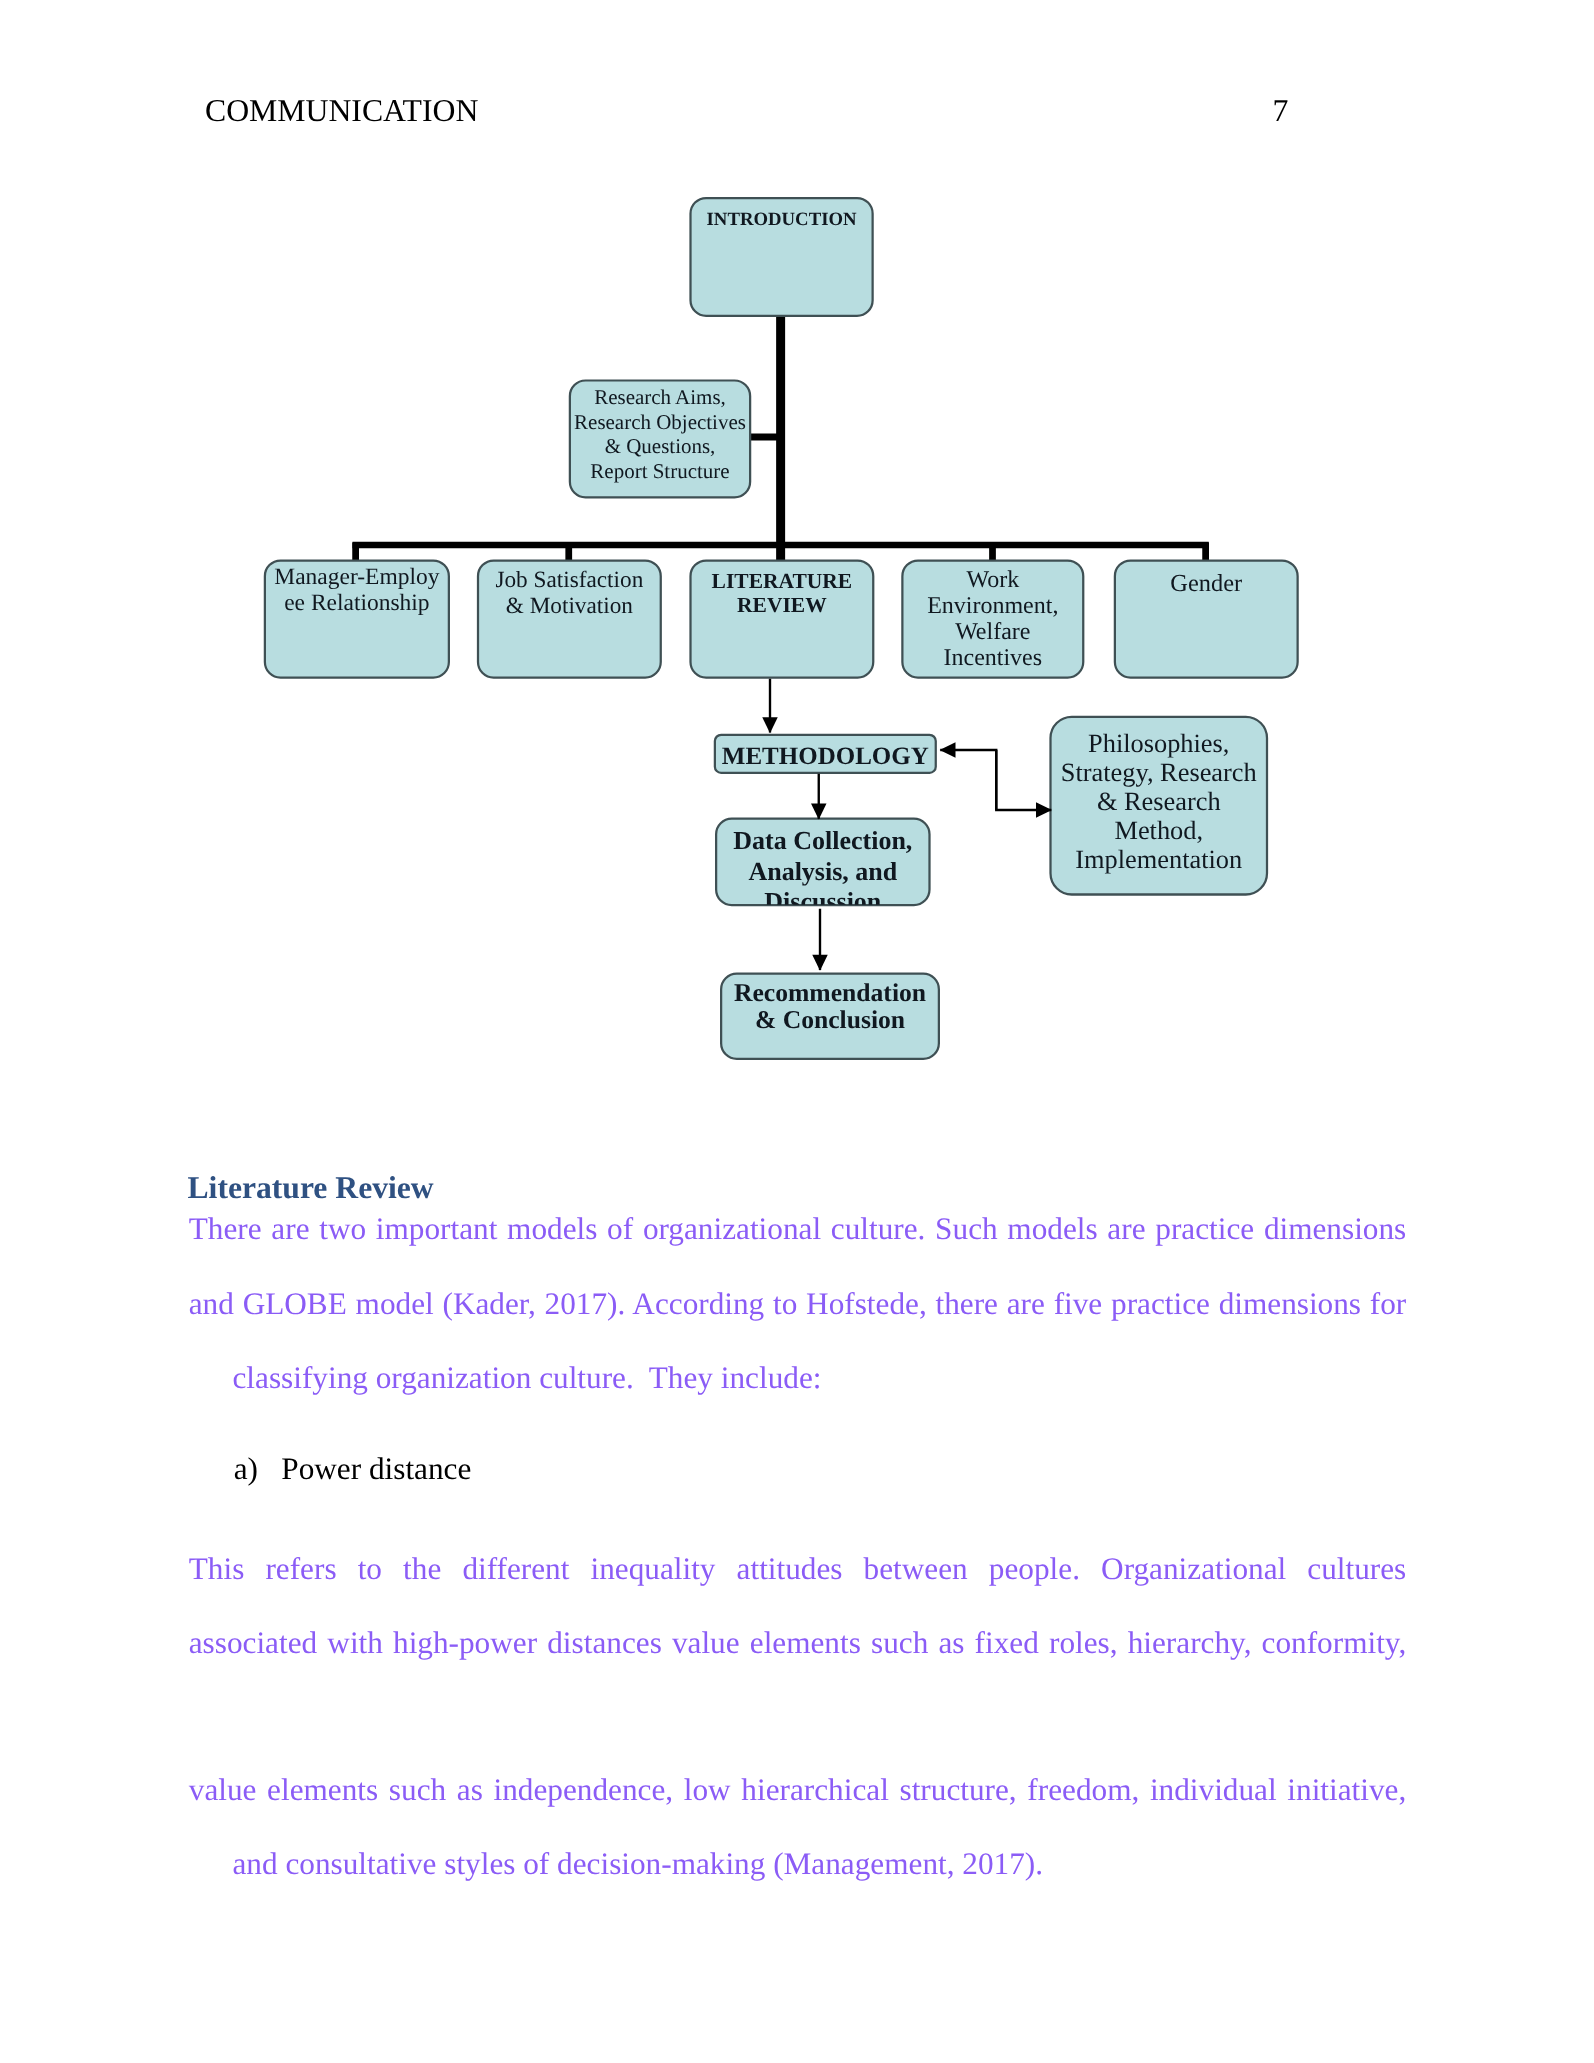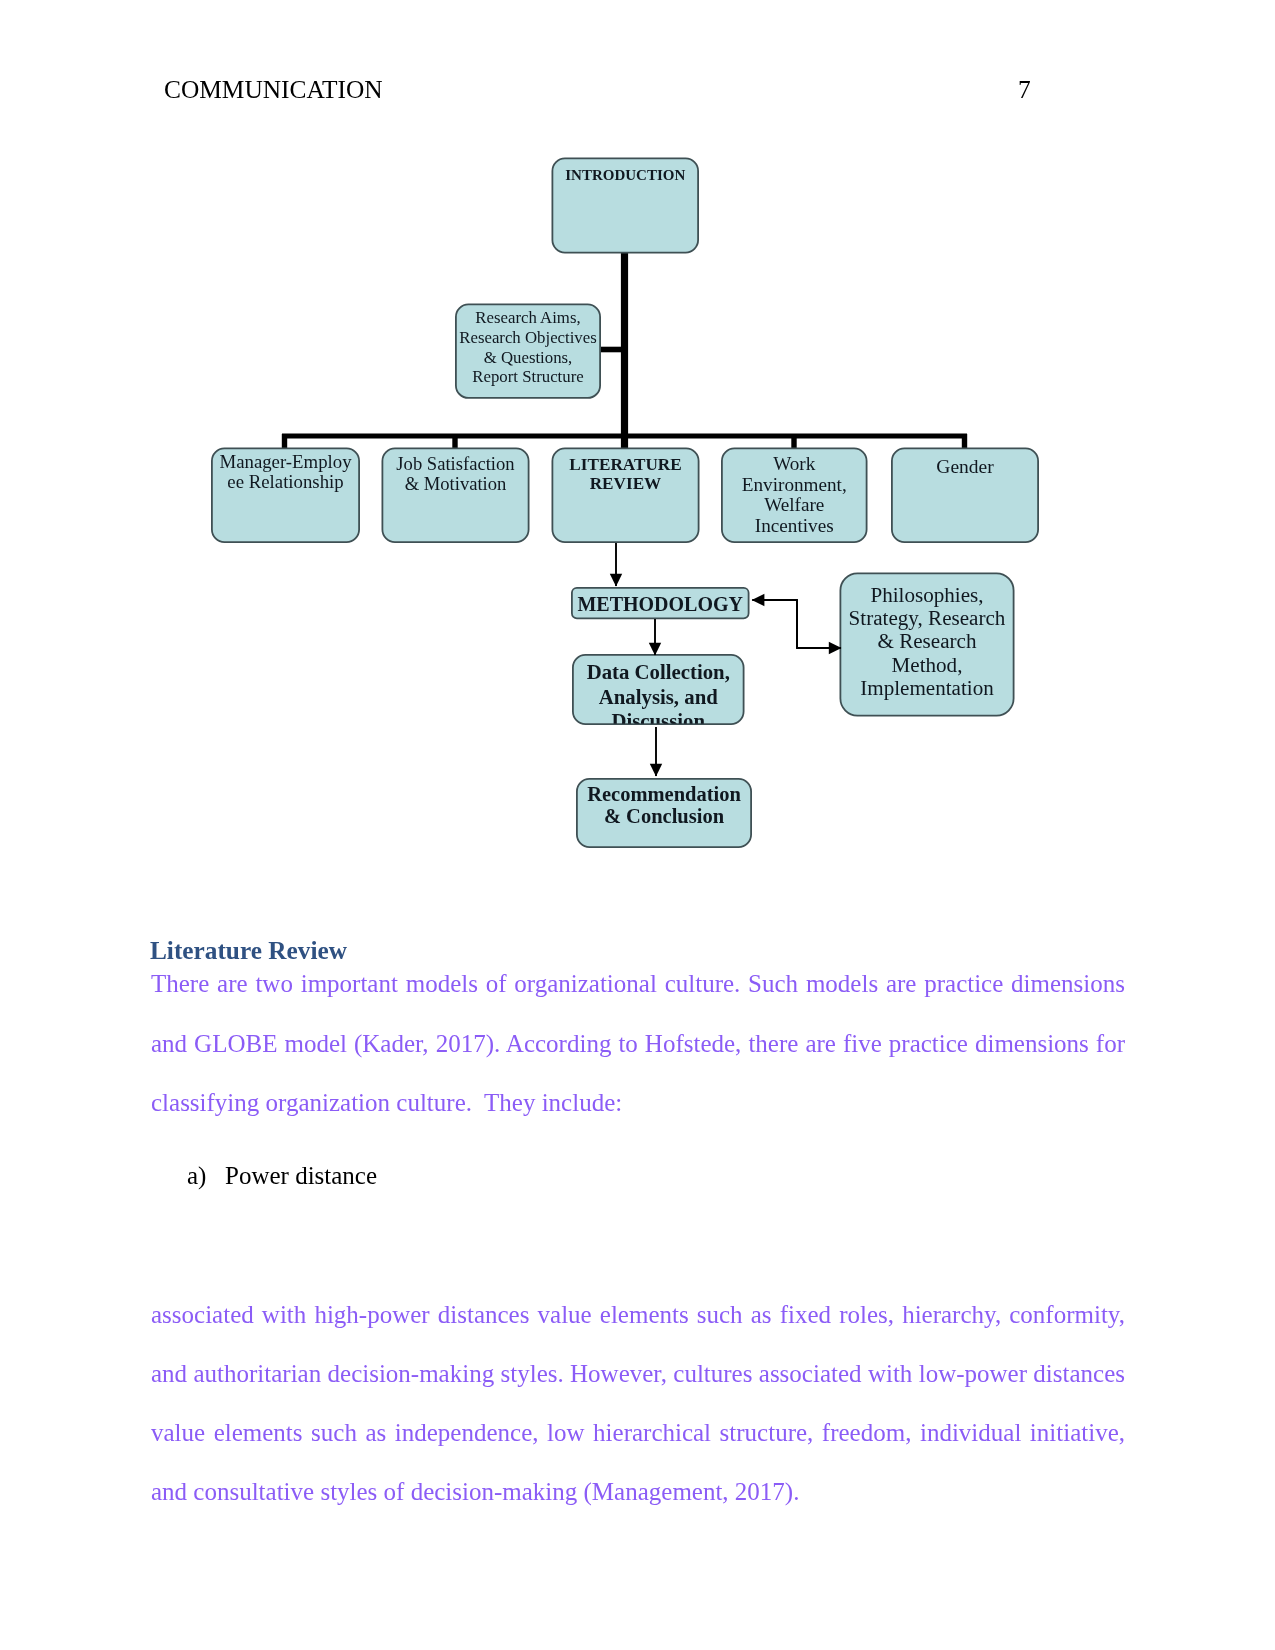--- a/index.html
+++ b/index.html
@@ -17,21 +17,21 @@
   .diagram { position:absolute; left:0px; top:130px; width:1128px; height:760px; }
   .diagram svg { display:block; }
 
   
   .section-heading { position:absolute; left:150px; top:935px; font-size:25.3px;
                      font-weight:bold; line-height:30px; white-space:pre;
                      color:#2f5182; }
   .tline { position:absolute; left:151px; width:974px; font-size:25px;
            line-height:30px; text-align:justify; text-align-last:justify;
            white-space:pre-wrap; margin:0; color:#8b5cf6; }
-  .tline.last { text-align-last:left; }
+  .tline.last { text-align-last:left;margin-left:35px; }
 
   .list-item   { position:absolute; font-size:25px; line-height:30px;
                  white-space:pre; color:#000000; }
   .list-marker { left:187px; }
   .list-text   { left:225px; }
 </style>
 </head>
 <body>
 
 <div class="page">
@@ -119,18 +119,18 @@
 
   <div class="section-heading">Literature Review</div>
 
   <div class="tline" style="top:969px">There are two important models of organizational culture. Such models are practice dimensions</div>
   <div class="tline" style="top:1029px">and GLOBE model (Kader, 2017). According to Hofstede, there are five practice dimensions for</div>
   <div class="tline last" style="top:1088px">classifying organization culture.  They include:</div>
 
   <div class="list-item list-marker" style="top:1161px">a)</div>
   <div class="list-item list-text" style="top:1161px">Power distance</div>
 
+  <div class="tline" style="top:1241px">This refers to the different inequality attitudes between people. Organizational cultures</div>
   <div class="tline" style="top:1300px">associated with high-power distances value elements such as fixed roles, hierarchy, conformity,</div>
-  <div class="tline" style="top:1359px">and authoritarian decision-making styles. However, cultures associated with low-power distances</div>
   <div class="tline" style="top:1418px">value elements such as independence, low hierarchical structure, freedom, individual initiative,</div>
   <div class="tline last" style="top:1477px">and consultative styles of decision-making (Management, 2017).</div>
 
 </div>
 
 </body></html>

